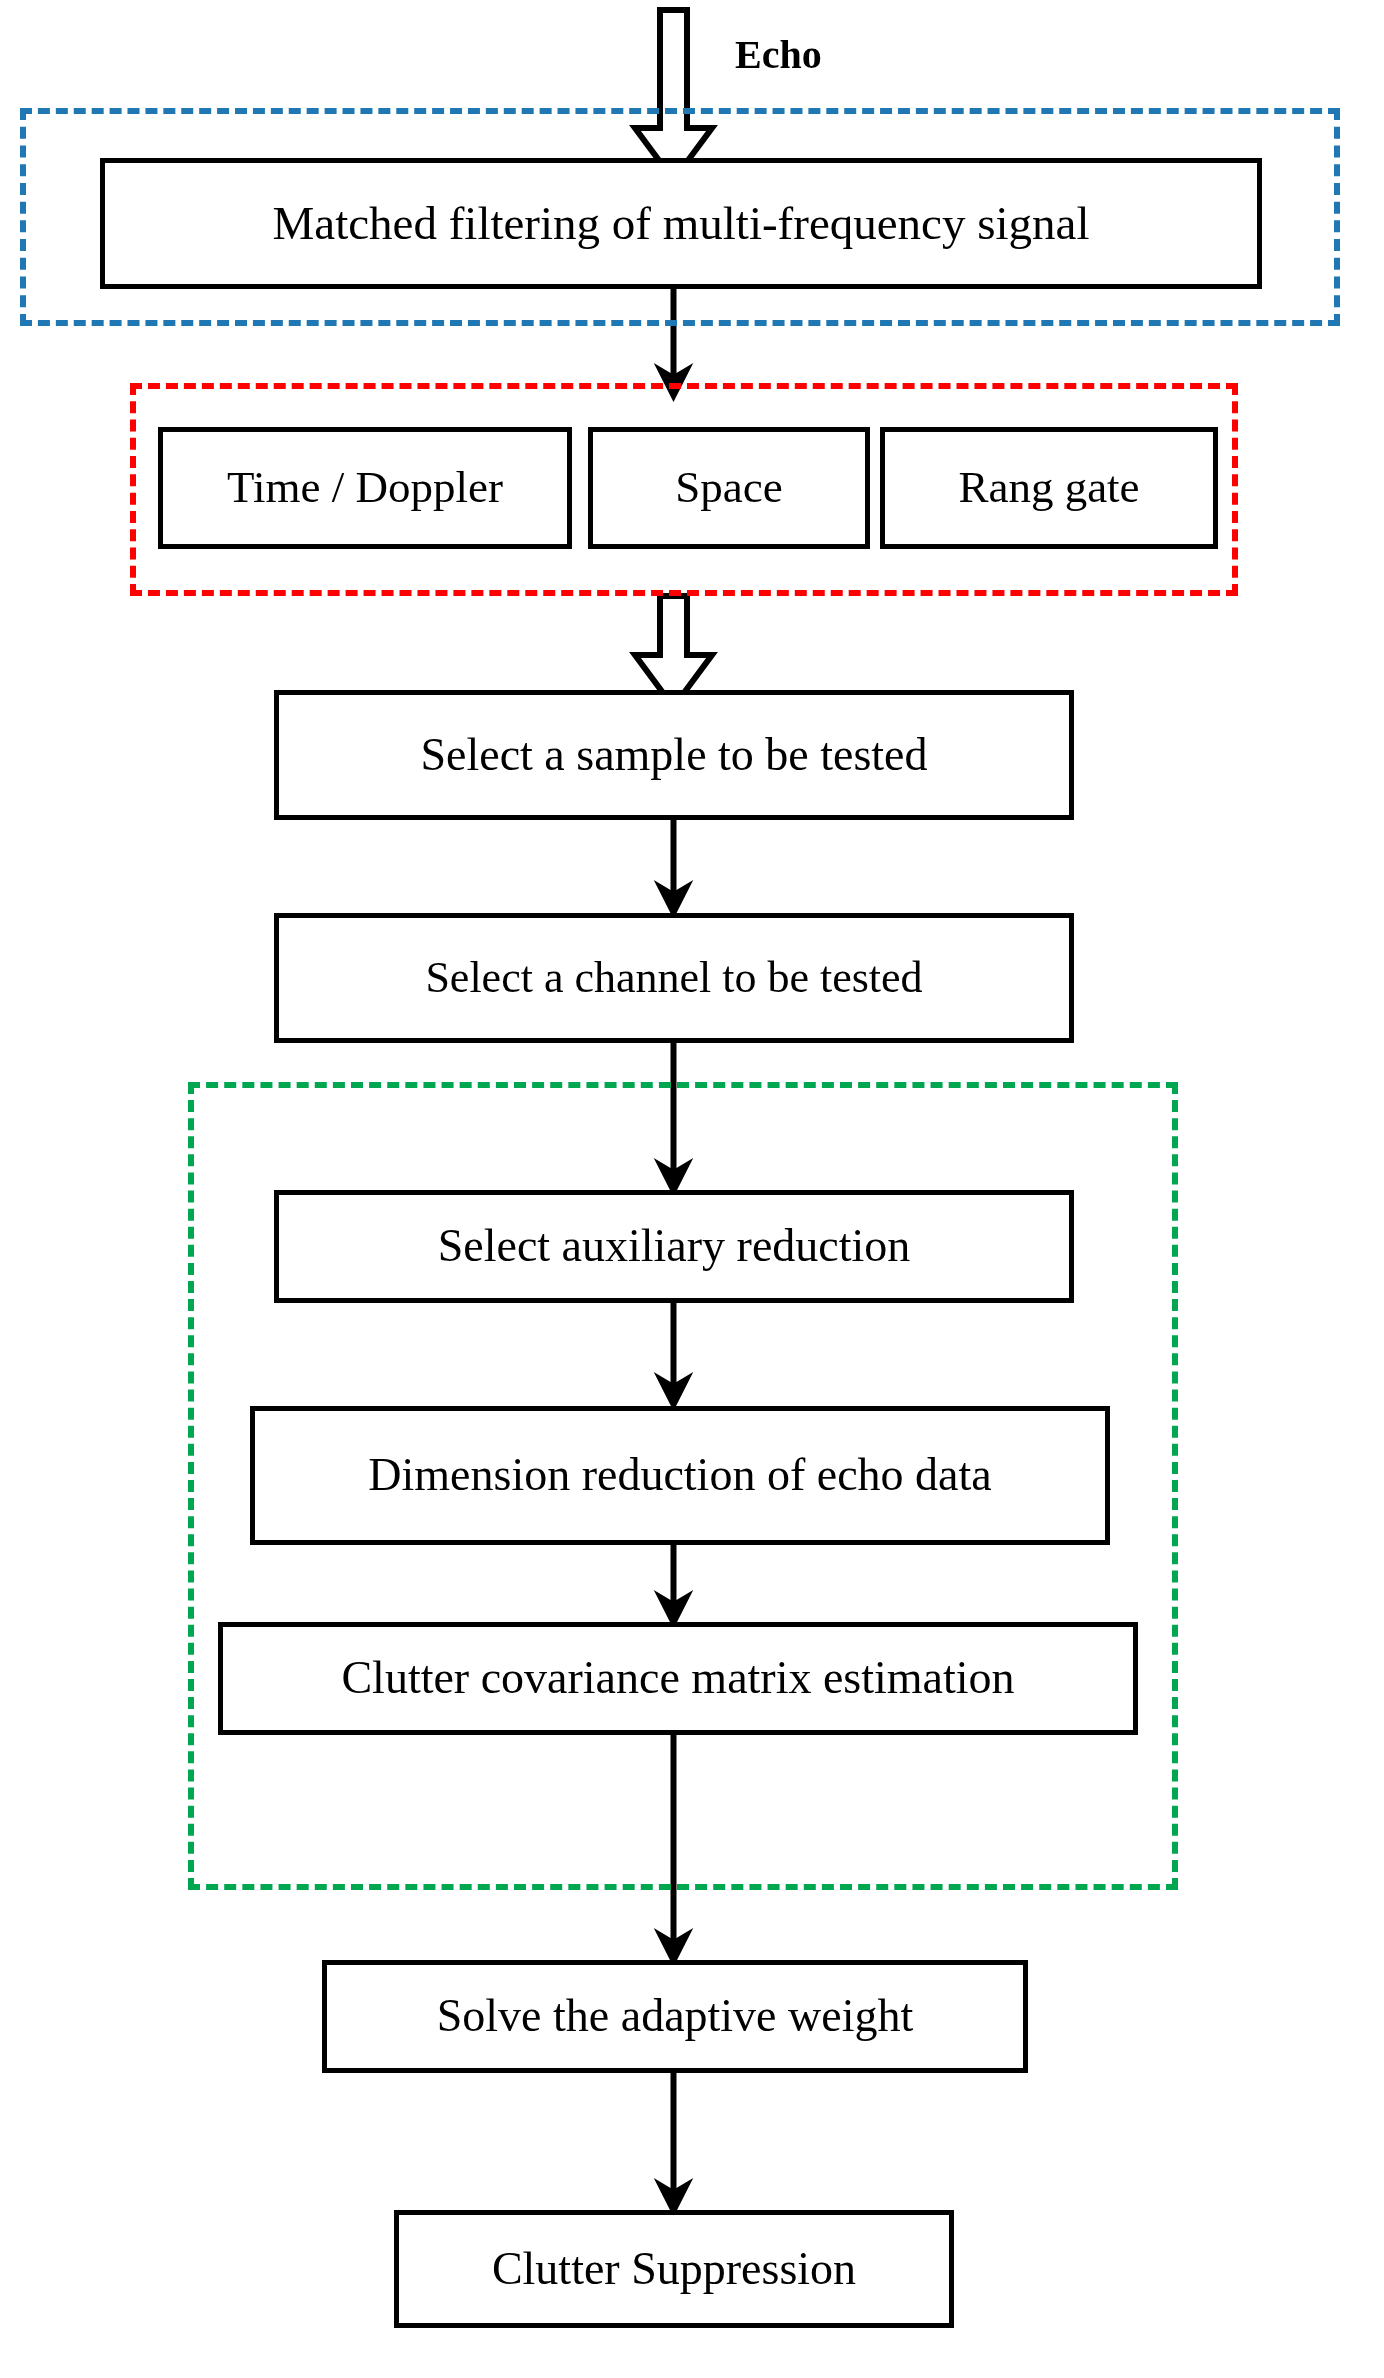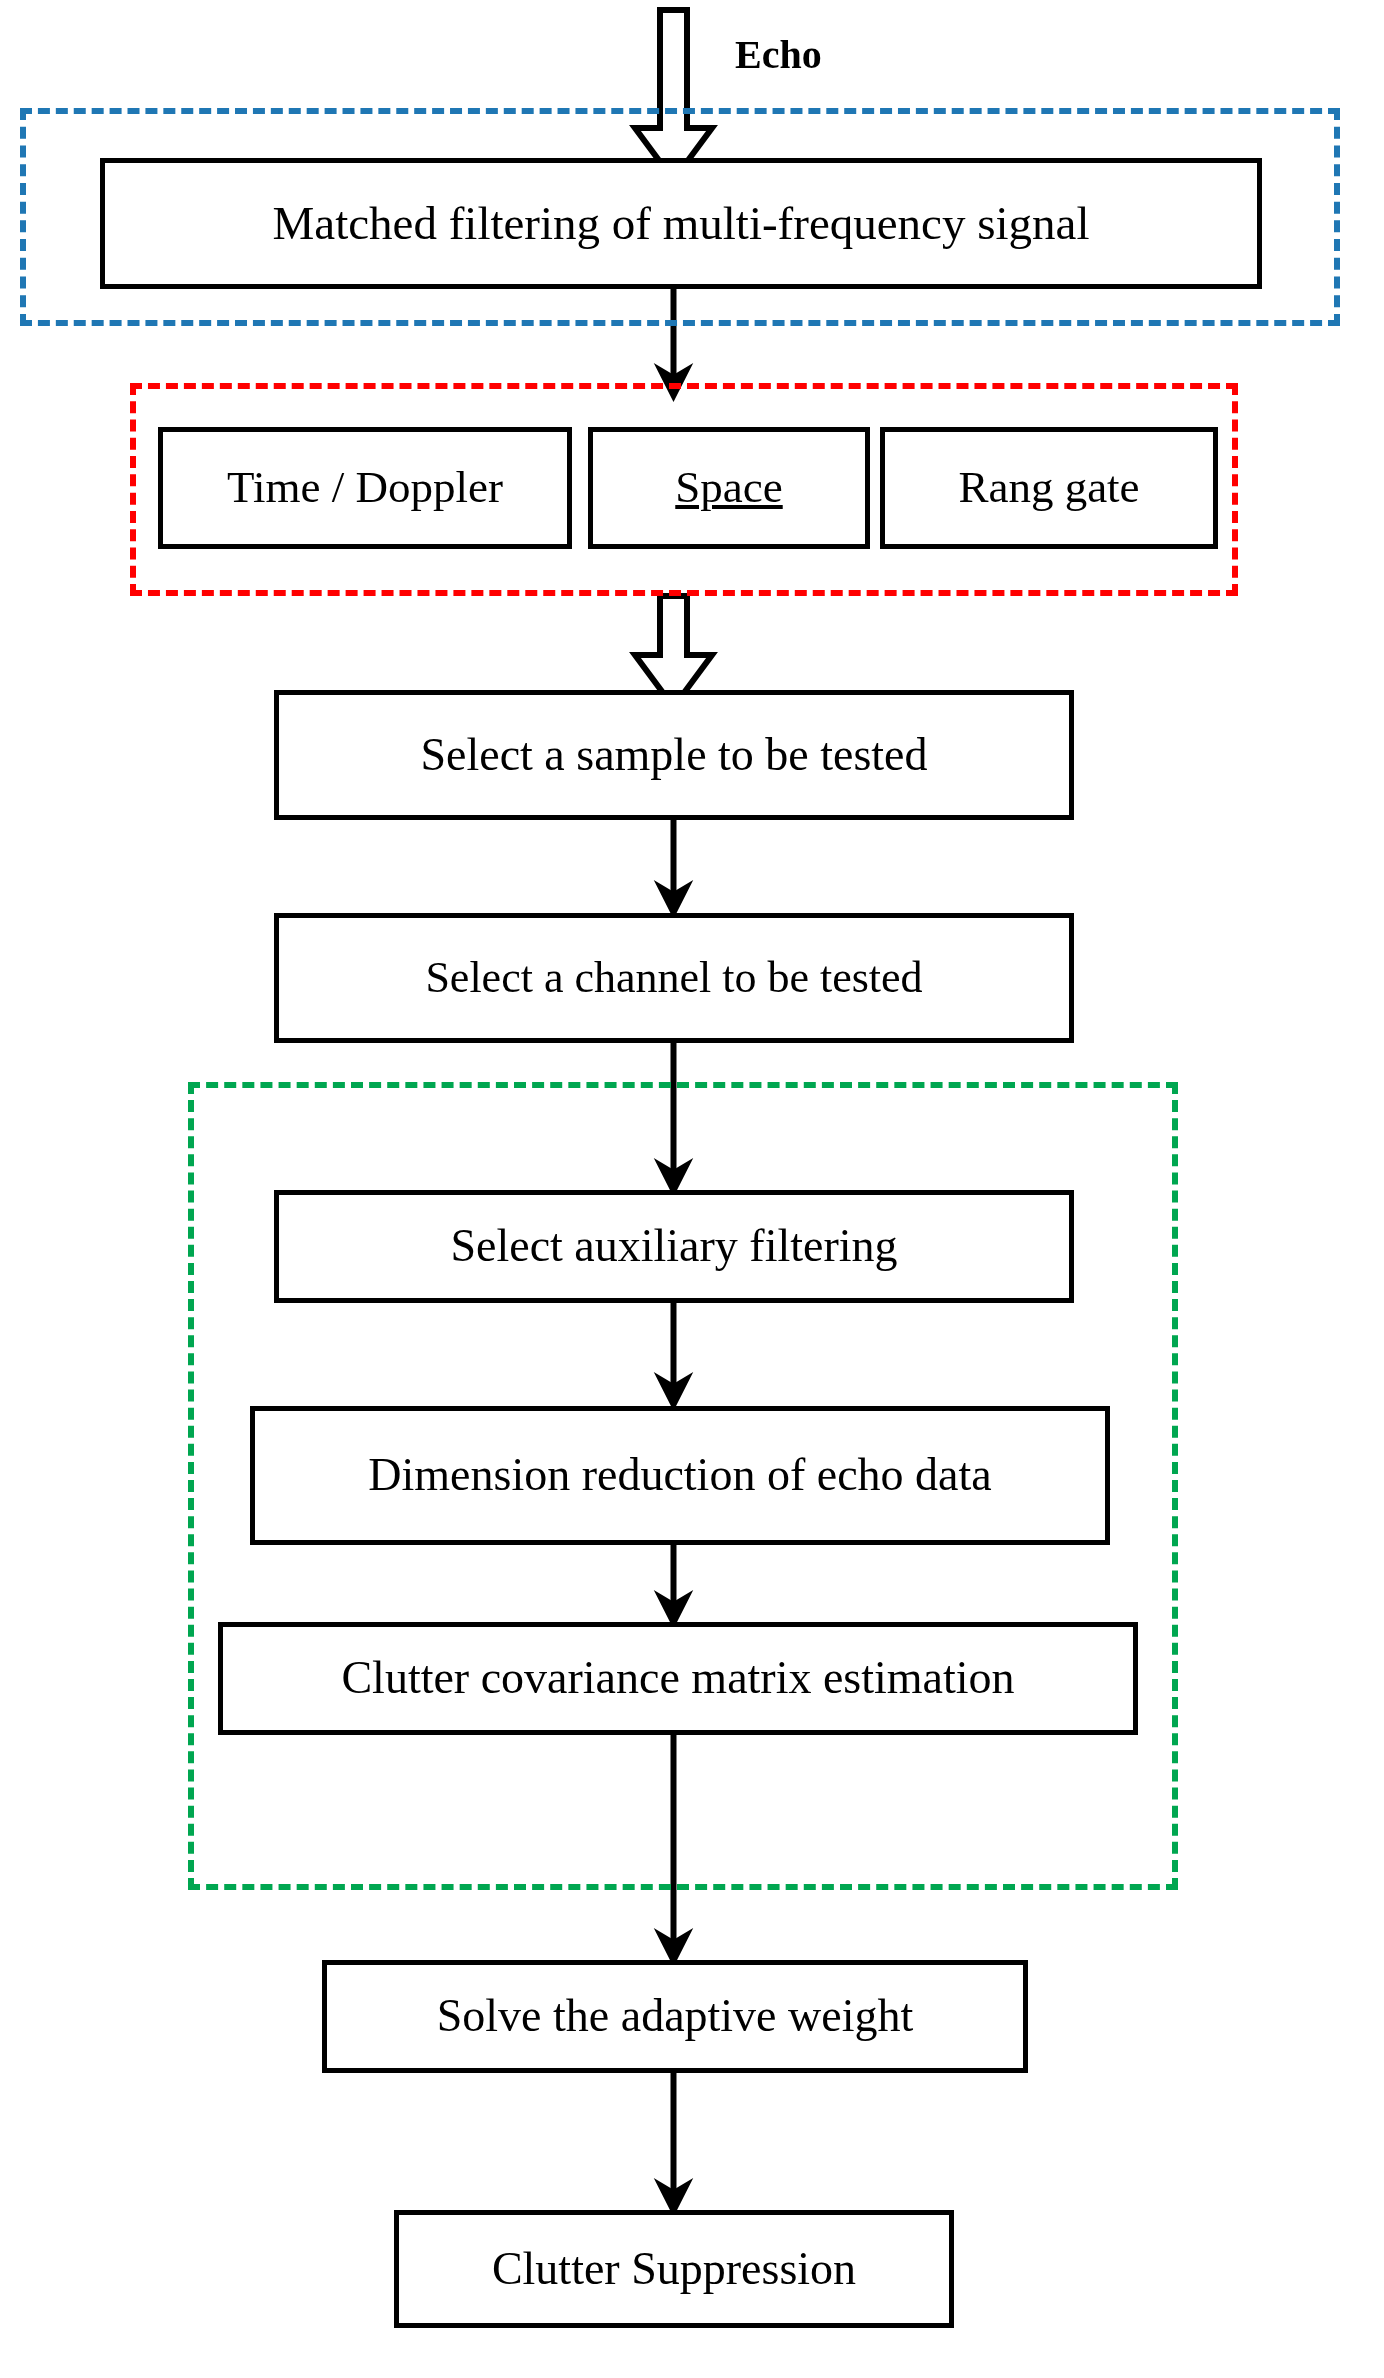--- a/index.html
+++ b/index.html
@@ -123,40 +123,40 @@
   <div class="pbox" style="left:100px; top:158px; width:1162px; height:131px; font-size:47px;">
     <span class="lbl">Matched filtering of multi-frequency signal</span>
   </div>
 
   <div class="group red" style="left:130px; top:383px; width:1108px; height:213px;"></div>
 
   <div class="pbox" style="left:158px; top:427px; width:414px; height:122px; font-size:45px;">
     <span class="lbl">Time / Doppler</span>
   </div>
 
-  <div class="pbox" style="left:588px; top:427px; width:282px; height:122px; font-size:45px;text-decoration:underline;">
+  <div class="pbox" style="left:588px; top:427px; width:282px; height:122px; font-size:45px;">
     <span class="lbl">Space</span>
   </div>
 
   <div class="pbox" style="left:880px; top:427px; width:338px; height:122px; font-size:45px;">
     <span class="lbl">Rang gate</span>
   </div>
 
   <div class="pbox" style="left:274px; top:690px; width:800px; height:130px; font-size:46px;">
     <span class="lbl">Select a sample to be tested</span>
   </div>
 
   <div class="pbox" style="left:274px; top:913px; width:800px; height:130px; font-size:44px;">
     <span class="lbl">Select a channel to be tested</span>
   </div>
 
   <div class="group green" style="left:188px; top:1082px; width:990px; height:808px;"></div>
 
   <div class="pbox" style="left:274px; top:1190px; width:800px; height:113px; font-size:46px;">
-    <span class="lbl">Select auxiliary filtering</span>
+    <span class="lbl">Select auxiliary reduction</span>
   </div>
 
   <div class="pbox" style="left:250px; top:1406px; width:860px; height:139px; font-size:46px;">
     <span class="lbl">Dimension reduction of echo data</span>
   </div>
 
   <div class="pbox" style="left:218px; top:1622px; width:920px; height:113px; font-size:46px;">
     <span class="lbl">Clutter covariance matrix estimation</span>
   </div>
 

